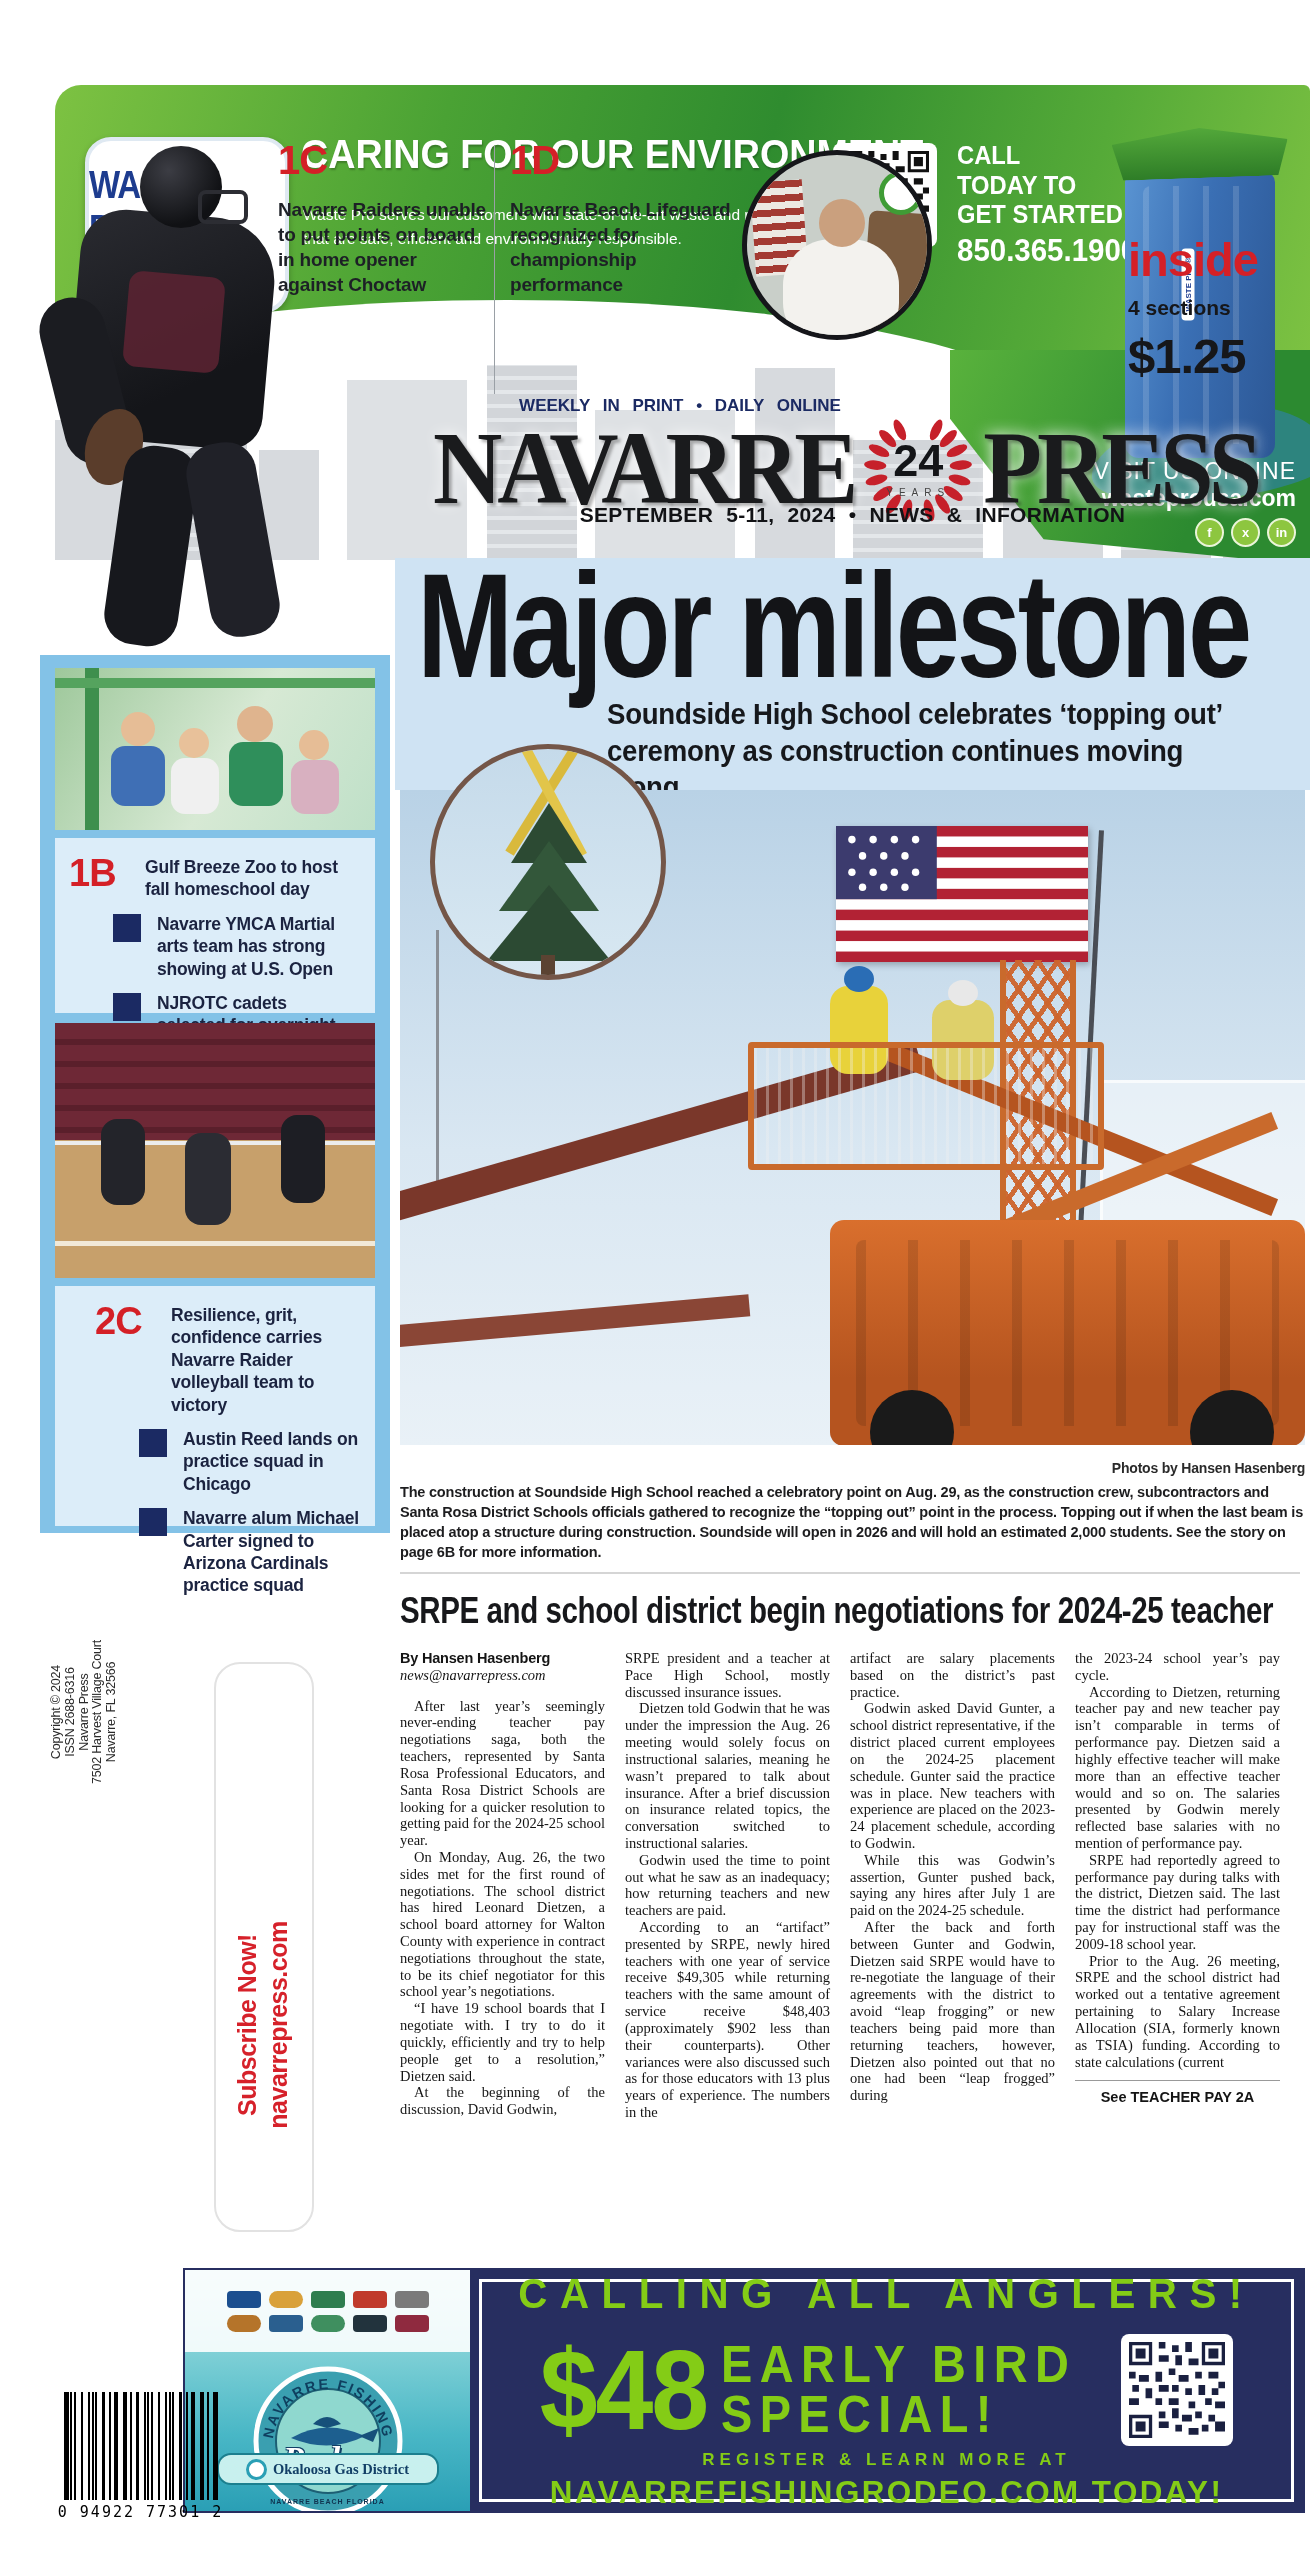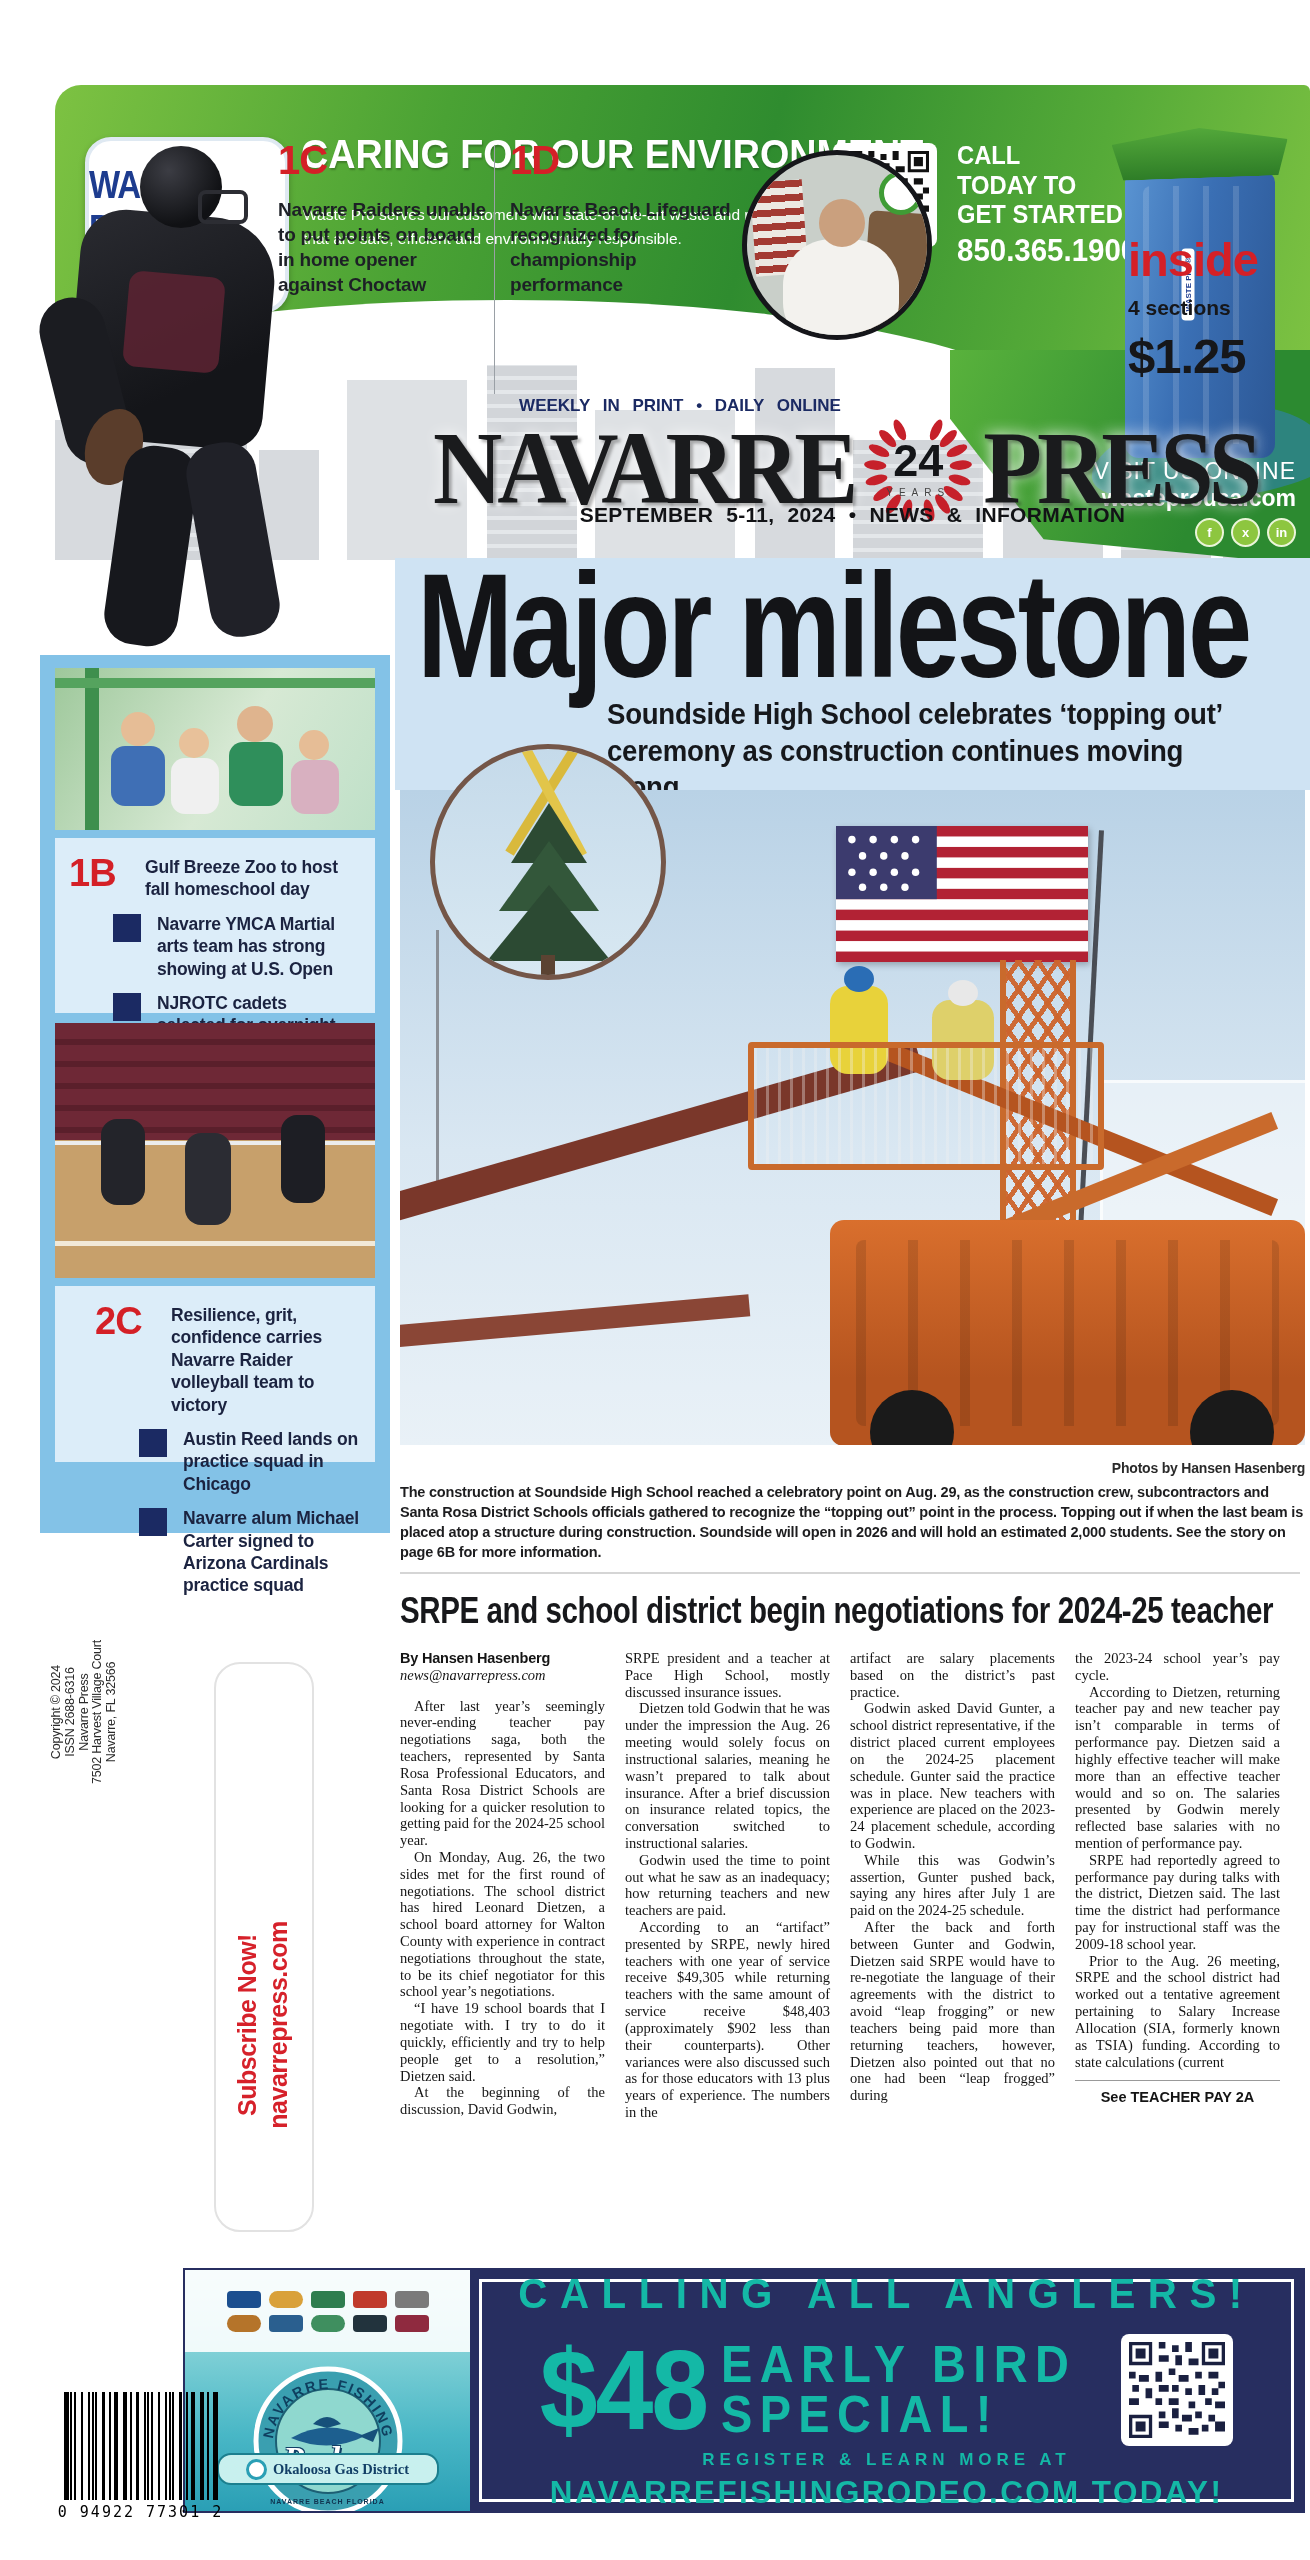--- a/index.html
+++ b/index.html
@@ -128,21 +128,21 @@
   .p-volley i{position:absolute;display:block;}
   .pv-stand{left:0;top:0;width:100%;height:46%;
      background:repeating-linear-gradient(180deg,#6e2836 0 16px,#5a1f2b 16px 22px);}
   .pv-net{left:0;top:118px;width:100%;height:4px;background:#ececec;}
   .pv-pl1{left:46px;top:96px;width:44px;height:86px;border-radius:16px;background:#23242a;}
   .pv-pl2{left:130px;top:110px;width:46px;height:92px;border-radius:16px;background:#2b2c33;}
   .pv-pl3{left:226px;top:92px;width:44px;height:88px;border-radius:16px;background:#1d1e24;}
   .pv-line{left:0;top:218px;width:100%;height:5px;background:#f2e9d8;}
   .sbox{position:absolute;left:15px;width:320px;background:#dcedf9;padding:18px 16px 14px 14px;box-sizing:border-box;}
   .sbox1{top:183px;height:175px;}
-  .sbox2{top:631px;height:176px;padding-left:40px;}
+  .sbox2{top:631px;height:240px;padding-left:40px;}
   .srow{display:flex;gap:14px;}
   .stag{font-size:38px;font-weight:bold;color:#d42027;line-height:.9;flex:0 0 62px;letter-spacing:-1px;}
   .slead{font-size:17.5px;font-weight:bold;color:#1b2340;line-height:1.28;letter-spacing:-.2px;}
   .sbullets{margin-top:12px;}
   .sbullet{position:relative;margin:0 0 12px 44px;padding-left:44px;font-size:17.5px;font-weight:bold;
      color:#1b2340;line-height:1.28;letter-spacing:-.2px;}
   .sbullet::before{content:'';position:absolute;left:0;top:1px;width:28px;height:28px;background:#1b2a63;}
 
   
   .heroband{position:absolute;left:395px;top:558px;width:915px;height:232px;background:#cfe3f3;z-index:1;}
@@ -234,21 +234,21 @@
      text-shadow:-1px -1px 0 #123f66,1px -1px 0 #123f66,-1px 1px 0 #123f66,2px 2px 0 #123f66;}
   .ribbon{position:absolute;left:50%;bottom:26px;transform:translateX(-50%);width:218px;height:28px;
      background:#c8f0ee;border:2px solid #1b7f8f;border-radius:14px;display:flex;align-items:center;
      justify-content:center;gap:6px;z-index:3;}
   .gas-ic{width:15px;height:15px;border-radius:50%;background:#fff;border:3px solid #2a9fb5;flex:0 0 auto;}
   .ribbon-t{font-family:"Liberation Serif",serif;font-weight:bold;font-size:14.5px;color:#123f66;white-space:nowrap;}
   .rodeo-sub{position:absolute;left:0;bottom:6px;width:100%;text-align:center;font-size:7px;font-weight:bold;
      letter-spacing:1px;color:#0f3350;z-index:3;}
   .ba-right{flex:1;background:#272e60;padding:9px;box-sizing:border-box;}
   .ba-inner{height:100%;border:3px solid #fff;box-sizing:border-box;display:flex;flex-direction:column;
-     align-items:center;justify-content:center;color:#14b8a6;}
+     align-items:center;justify-content:center;color:#84cc16;}
   .ba-h{font-size:42px;font-weight:bold;letter-spacing:13px;white-space:nowrap;transform:scaleX(.96);}
   .ba-mid{display:flex;align-items:center;gap:14px;margin:16px 0 4px;}
   .ba-price{font-size:104px;font-weight:bold;letter-spacing:-2px;line-height:.85;transform:scaleY(1.08);}
   .ba-offer-line{font-size:51px;font-weight:bold;letter-spacing:8px;line-height:.98;white-space:nowrap;transform:scaleX(.92);transform-origin:0 50%;}
   .ba-qr{width:96px;height:96px;flex:0 0 auto;}
   .ba-reg{font-size:17px;font-weight:bold;letter-spacing:5px;white-space:nowrap;}
   .ba-site{font-size:32px;font-weight:bold;letter-spacing:2.5px;white-space:nowrap;margin-top:4px;transform:scaleX(.98);}
 
   
   .barcode{position:absolute;left:48px;top:2392px;width:185px;z-index:2;text-align:center;}

